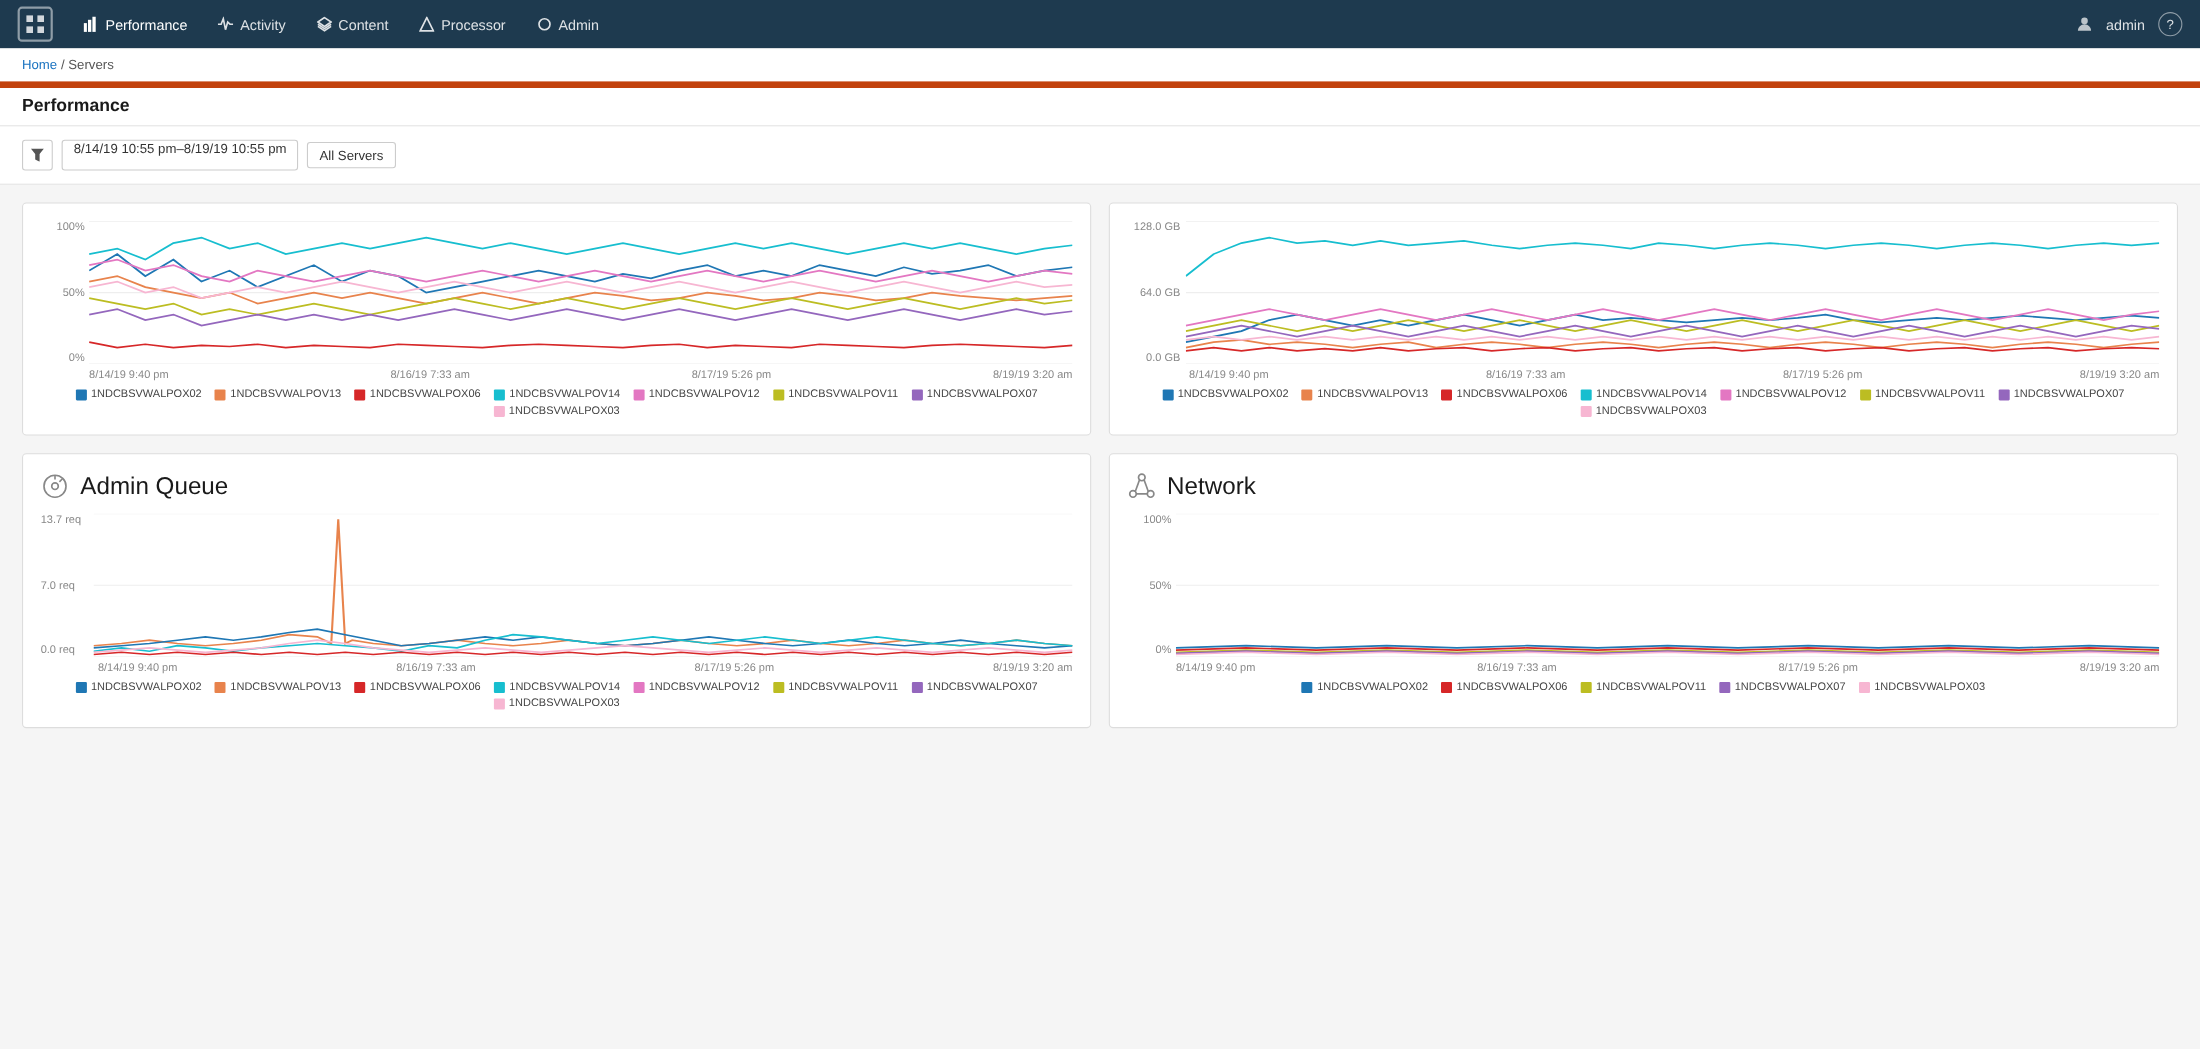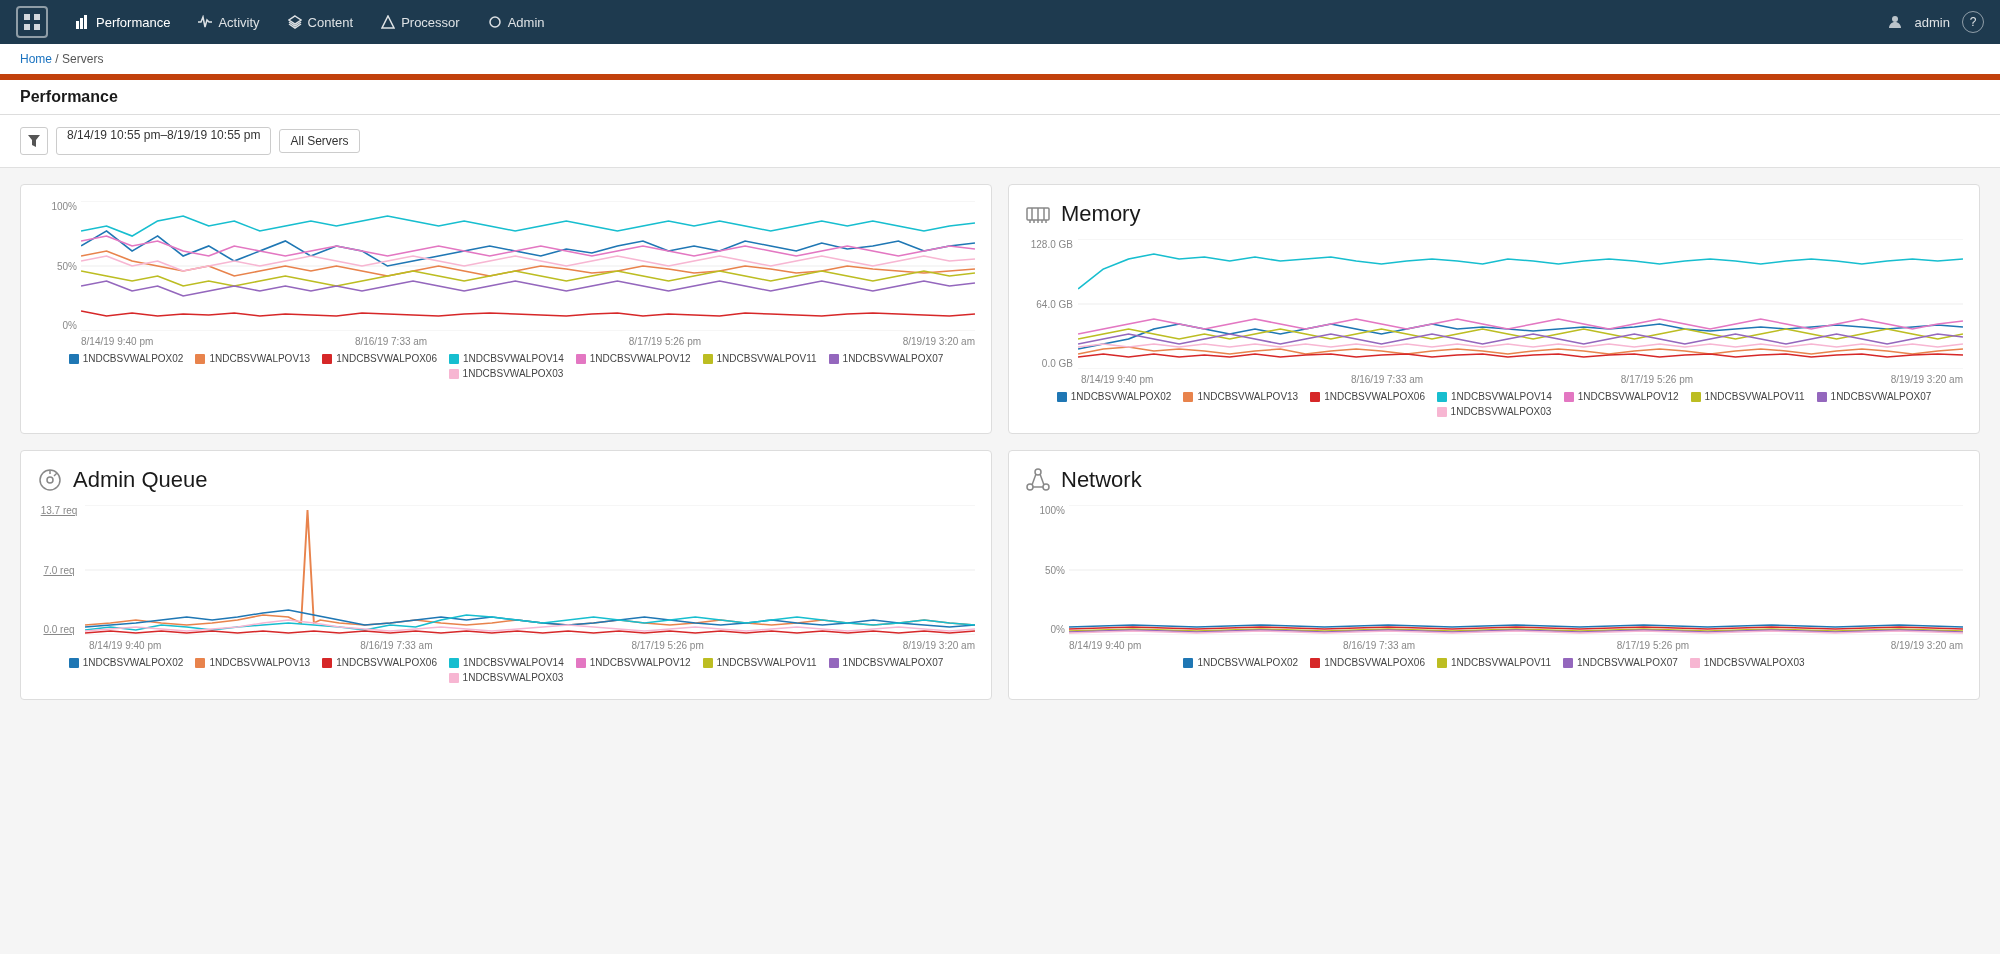--- a/index.html
+++ b/index.html
@@ -333,34 +333,20 @@
           <span>1NDCBSVWALPOX07</span>
         </div>
         <div class="legend-item">
           <div class="legend-square" style="background:#f7b6d2;"></div>
           <span>1NDCBSVWALPOX03</span>
         </div>
       </div>
     </div>
 
     <div class="chart-panel">
-      <div class="chart-header">
-        <svg width="26" height="26" viewBox="0 0 26 26" fill="none" stroke="#888" stroke-width="1.5">
-          <rect x="2" y="7" width="22" height="12" rx="1"></rect>
-          <line x1="7" y1="7" x2="7" y2="19"></line>
-            <line x1="13" y1="7" x2="13" y2="19"></line>
-            <line x1="19" y1="7" x2="19" y2="19"></line>
-          <line x1="5" y1="19" x2="5" y2="22"></line>
-            <line x1="9" y1="19" x2="9" y2="22"></line>
-            <line x1="13" y1="19" x2="13" y2="22"></line>
-            <line x1="17" y1="19" x2="17" y2="22"></line>
-            <line x1="21" y1="19" x2="21" y2="22"></line>
-        </svg>
-        <span class="chart-title">Memory</span>
-      </div>
       <div style="display:flex; gap:1px;">
         <div style="width:52px; display:flex; flex-direction:column; justify-content:space-between; font-size:10px; color:#888; height:130px; text-align:right; padding-right:4px;">
           <span>128.0 GB</span>
           <span>64.0 GB</span>
           <span>0.0 GB</span>
         </div>
         <div style="flex:1; position:relative;">
           <svg width="100%" height="130" viewBox="0 0 700 130" preserveAspectRatio="none">
             <line x1="0" y1="0" x2="700" y2="0" stroke="#eee" stroke-width="1"></line>
             <line x1="0" y1="65" x2="700" y2="65" stroke="#eee" stroke-width="1"></line>
@@ -423,21 +409,21 @@
       <div class="chart-header">
         <svg width="26" height="26" viewBox="0 0 26 26" fill="none" stroke="#888" stroke-width="1.5">
           <circle cx="13" cy="13" r="10"></circle>
           <circle cx="13" cy="13" r="3"></circle>
           <line x1="13" y1="3" x2="13" y2="7"></line>
           <line x1="20" y1="6" x2="17" y2="9"></line>
         </svg>
         <span class="chart-title">Admin Queue</span>
       </div>
       <div style="display:flex; gap:0;">
-        <div style="width:48px; display:flex; flex-direction:column; justify-content:space-between; font-size:10px; color:#888; height:130px; text-align:center; padding-right:4px;text-decoration:underline;">
+        <div style="width:48px; display:flex; flex-direction:column; justify-content:space-between; font-size:10px; color:#888; height:130px; text-align:left; padding-right:4px;">
           <span>13.7 req</span>
           <span>7.0 req</span>
           <span>0.0 req</span>
         </div>
         <div style="flex:1; position:relative;">
           <svg width="100%" height="130" viewBox="0 0 700 130" preserveAspectRatio="none">
             <line x1="0" y1="0" x2="700" y2="0" stroke="#eee" stroke-width="1"></line>
             <line x1="0" y1="65" x2="700" y2="65" stroke="#eee" stroke-width="1"></line>
             <line x1="0" y1="130" x2="700" y2="130" stroke="#eee" stroke-width="1"></line>
 

